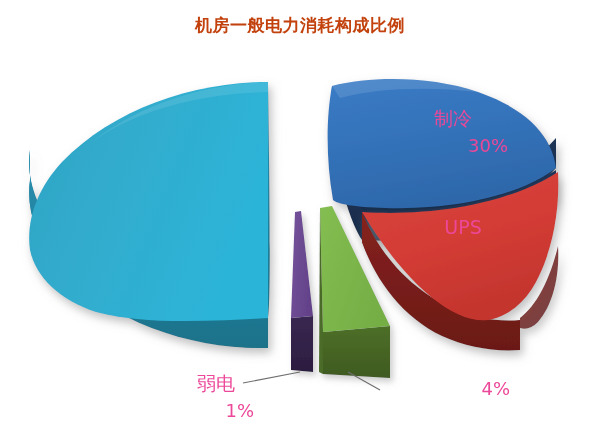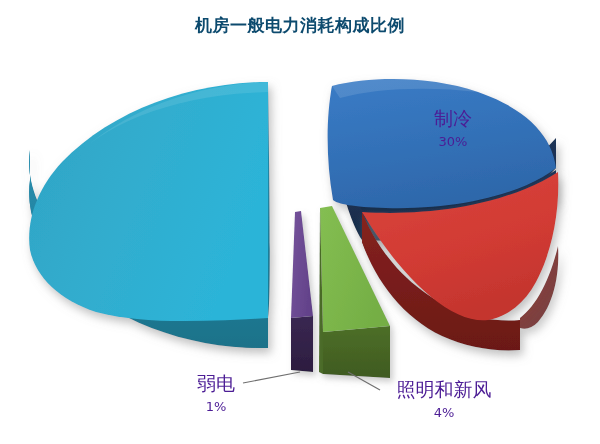--- a/index.html
+++ b/index.html
@@ -21,35 +21,35 @@
     height: 444px;
   }
   #chart-title {
     position: absolute;
     left: 0;
     top: 14px;
     width: 600px;
     text-align: center;
     font-size: 17px;
     font-weight: bold;
-    color: #0c4a6e;
+    color: #c2410c;
     letter-spacing: 0.5px;
     font-family: "DejaVu Sans", "Liberation Sans", sans-serif;
   }
   .slice-label {
     position: absolute;
     text-align: center;
-    color: #4c1d95;
+    color: #ec4899;
     font-family: "DejaVu Sans", "Liberation Sans", sans-serif;
     line-height: 1.45;
     white-space: nowrap;
     pointer-events: none;
   }
   .slice-label .lbl-name { display: block; font-size: 19px; }
-  .slice-label .lbl-val  { display: block; font-size: 13px; }
+  .slice-label .lbl-val  { display: block; font-size: 18px; text-align: right; }
 
   #label-it     { left: 52px;  top: 150px; width: 110px; }
   #label-it .lbl-name { font-family: "Liberation Serif", "DejaVu Serif", serif; font-size: 21px; }
   #label-cooling{ left: 398px; top: 105px; width: 110px; }
   #label-ups    { left: 408px; top: 214px; width: 110px; }
   #label-elv    { left: 178px; top: 370px; width: 76px; }
   #label-light  { left: 378px; top: 376px; width: 132px; }
 
   svg { display: block; }
 </style>
@@ -222,25 +222,25 @@
 
   <div class="slice-label" id="label-it">
   </div>
 
   <div class="slice-label" id="label-cooling">
     <span class="lbl-name">制冷</span>
     <span class="lbl-val">30%</span>
   </div>
 
   <div class="slice-label" id="label-ups">
+    <span class="lbl-name">UPS</span>
   </div>
 
   <div class="slice-label" id="label-elv">
     <span class="lbl-name">弱电</span>
     <span class="lbl-val">1%</span>
   </div>
 
   <div class="slice-label" id="label-light">
-    <span class="lbl-name">照明和新风</span>
     <span class="lbl-val">4%</span>
   </div>
 
 </div>
 
 </body></html>

